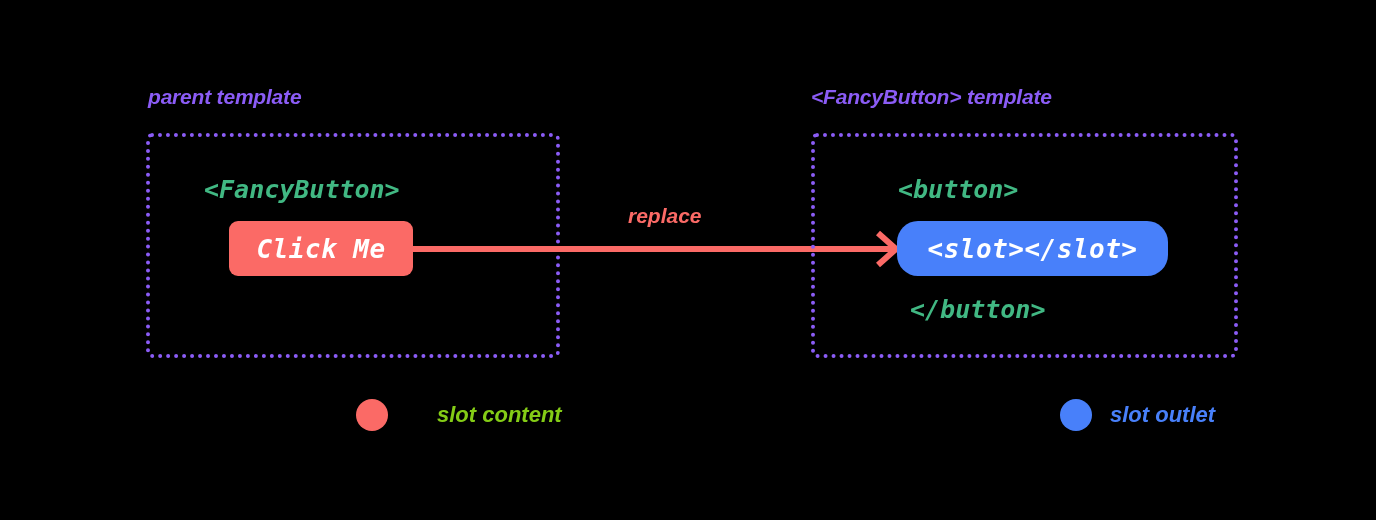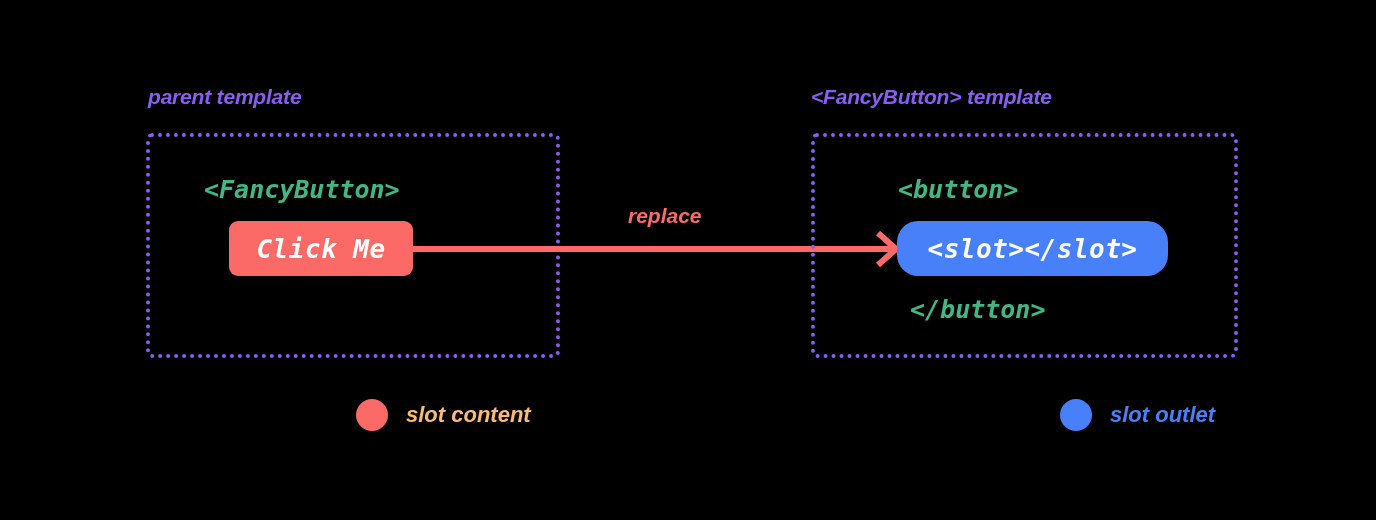--- a/index.html
+++ b/index.html
@@ -126,21 +126,21 @@
   .legend-dot.red  { background: #fb6a66; }
   .legend-dot.blue { background: #4880fa; }
 
   .legend-text {
     font-family: "Liberation Sans", sans-serif;
     font-size: 22px;
     font-weight: bold;
     white-space: nowrap;
     line-height: 1;
   }
-  .legend-text.red  { color: #fdba74; }
+  .legend-text.red  { color: #84cc16; margin-left: 31px; }
   .legend-text.blue { color: #4880fa; }
 </style>
 </head>
 <body>
 
 <div id="stage">
 
   <div class="panel-label" id="label-parent">parent template</div>
 
   <div class="panel-box" id="box-parent"></div>

